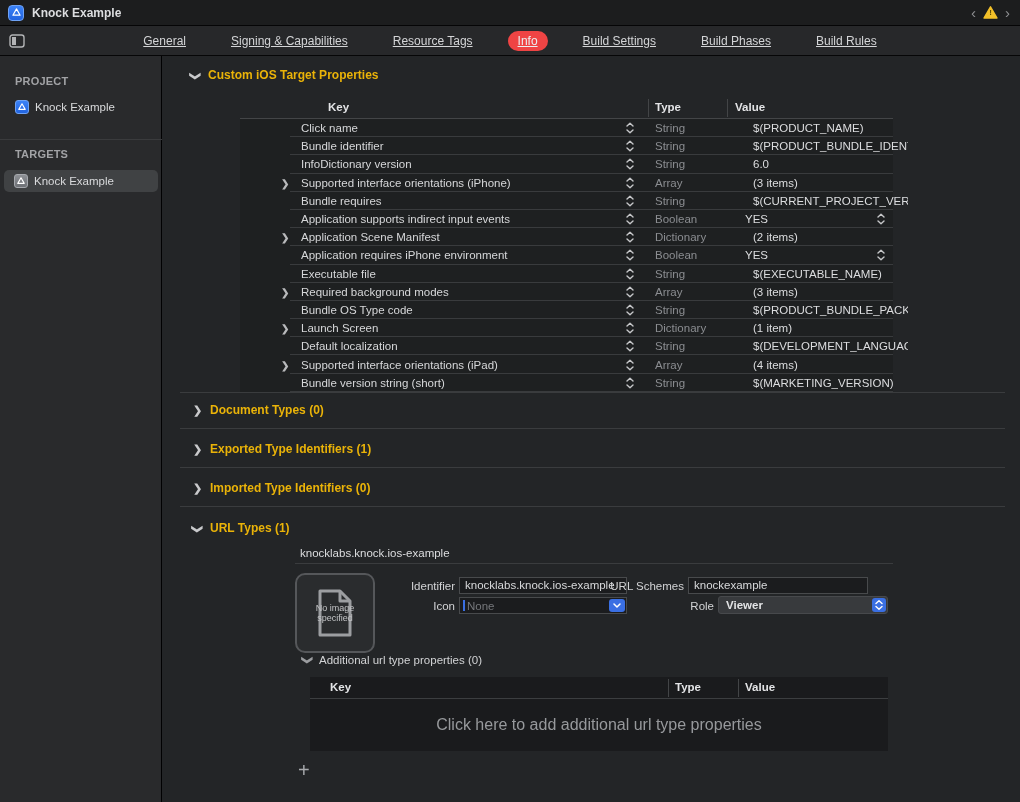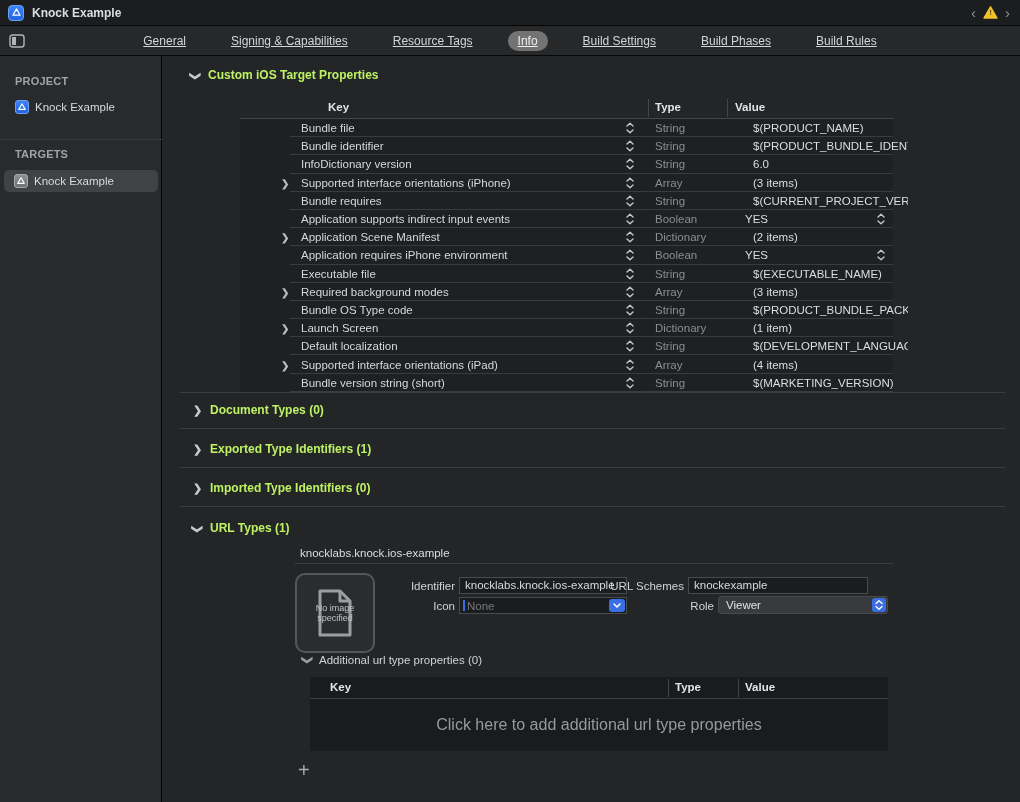--- a/index.html
+++ b/index.html
@@ -20,21 +20,21 @@
   .warn-tri { position:absolute; inset:0; }
   .warn-bang { position:absolute; left:0; top:2px; width:15px; text-align:center;
     font-size:8px; font-weight:bold; color:#5d4a05; }
 
   
   .tabbar { position:absolute; top:26px; left:0; width:1020px; height:30px;
     background:#27282a; border-bottom:1px solid #060607; display:flex; align-items:center; }
   .sidebar-toggle { position:absolute; left:9px; top:8px; }
   .tabs { display:flex; gap:25px; margin:0 auto; align-items:center; }
   .tab { color:#d4d5d7; font-size:12px; padding:3px 10px; border-radius:11px; cursor:default; white-space:nowrap;text-decoration:underline; }
-  .tab.selected { background:#737373; color:#eceef0; }
+  .tab.selected { background:#ef4444; color:#eceef0; }
 
   
   .sidebar { position:absolute; top:56px; left:0; width:162px; height:746px;
     background:#292a2c; border-right:1px solid #010102; }
   .side-h { position:absolute; left:15px; color:#a2a3a6; font-size:11px; font-weight:bold; letter-spacing:.2px; }
   .side-item { position:absolute; display:flex; align-items:center; gap:6px; }
   .mini-badge { width:14px; height:14px; border-radius:3px; display:flex; align-items:center; justify-content:center; flex:0 0 auto; }
   .mini-badge.blue { background:linear-gradient(#3b82f7,#2264e0); border:1px solid #6ea2f5; }
   .mini-badge.grey { background:linear-gradient(#8d9095,#6e7176); border:1px solid #a5a8ad; }
   .side-label { color:#d9dadc; font-size:11.5px; white-space:nowrap; }
@@ -42,21 +42,21 @@
   .side-sel { position:absolute; left:4px; width:154px; height:22px; background:#404244; border-radius:5px;
     display:flex; align-items:center; gap:6px; padding-left:10px; }
 
   
   .content { position:absolute; top:56px; left:163px; width:857px; height:746px; background:#232527; }
 
   .sec-head { position:absolute; display:flex; align-items:center; gap:8px; cursor:default; }
   .sec-chev { color:#c9cacc; font-size:11px; font-weight:bold; width:9px; display:inline-block;
     transform-origin:45% 50%; }
   .sec-chev.down { transform:rotate(90deg); }
-  .sec-title { color:#bef264; font-size:12px; font-weight:bold; white-space:nowrap; }
+  .sec-title { color:#eab308; font-size:12px; font-weight:bold; white-space:nowrap; }
 
   .rule { position:absolute; left:17px; width:825px; border-top:1px solid #3a3c3e; }
 
   
   .ptable { position:absolute; left:77px; top:41px; width:653px; }
   .phead { position:relative; height:22px; border-bottom:1px solid #434547; }
   .phead .h { position:absolute; top:4px; color:#e3e4e6; font-size:11.5px; font-weight:bold; }
   .h-key { left:88px; } .h-type { left:415px; } .h-value { left:495px; }
   .colline { position:absolute; top:2px; height:18px; border-left:1px solid #434547; }
   .cl1 { left:408px; } .cl2 { left:487px; }
@@ -183,21 +183,21 @@
     <div class="phead">
       <span class="h h-key">Key</span>
       <span class="colline cl1"></span>
       <span class="h h-type">Type</span>
       <span class="colline cl2"></span>
       <span class="h h-value">Value</span>
     </div>
     <div id="prows">
         <div class="prow">
 
-    <span class="rkey">Bundle file</span>
+    <span class="rkey">Click name</span>
     <span class="rstep">
             <svg width="8" height="12" viewBox="0 0 8 12">
               <path d="M1 4 L4 1.2 L7 4 M1 8 L4 10.8 L7 8" fill="none" stroke="#c6c7c9" stroke-width="1.4" stroke-linecap="round" stroke-linejoin="round"></path>
             </svg>
           </span>
     <span class="rtype">String</span>
     <span class="rvalue">$(PRODUCT_NAME)</span>
 
   </div>
         <div class="prow">
@@ -422,21 +422,21 @@
     <span class="caret-bar"></span>
     <span class="combo-text">None</span>
     <span class="combo-btn">
       <svg width="8" height="5" viewBox="0 0 8 5">
           <path d="M1 1 L4 4 L7 1" fill="none" stroke="#fff" stroke-width="1.5" stroke-linecap="round" stroke-linejoin="round"></path>
         </svg>
     </span>
   </div>
 
   <div class="fl" style="top:544px; left:451px; width:100px;">Role</div>
-  <div class="popup" style="left:555px; top:540px; width:170px;">
+  <div class="popup" style="left:555px; top:540px; width:170px;font-weight:bold;">
     <span class="popup-text">Viewer</span>
     <span class="popup-btn">
       <svg width="8" height="10" viewBox="0 0 8 10">
           <path d="M1 3.5 L4 0.8 L7 3.5 M1 6.5 L4 9.2 L7 6.5" fill="none" stroke="#fff" stroke-width="1.4" stroke-linecap="round" stroke-linejoin="round"></path>
         </svg>
     </span>
   </div>
 
   <div class="add-head">
     <span class="sec-chev down">❯</span>

